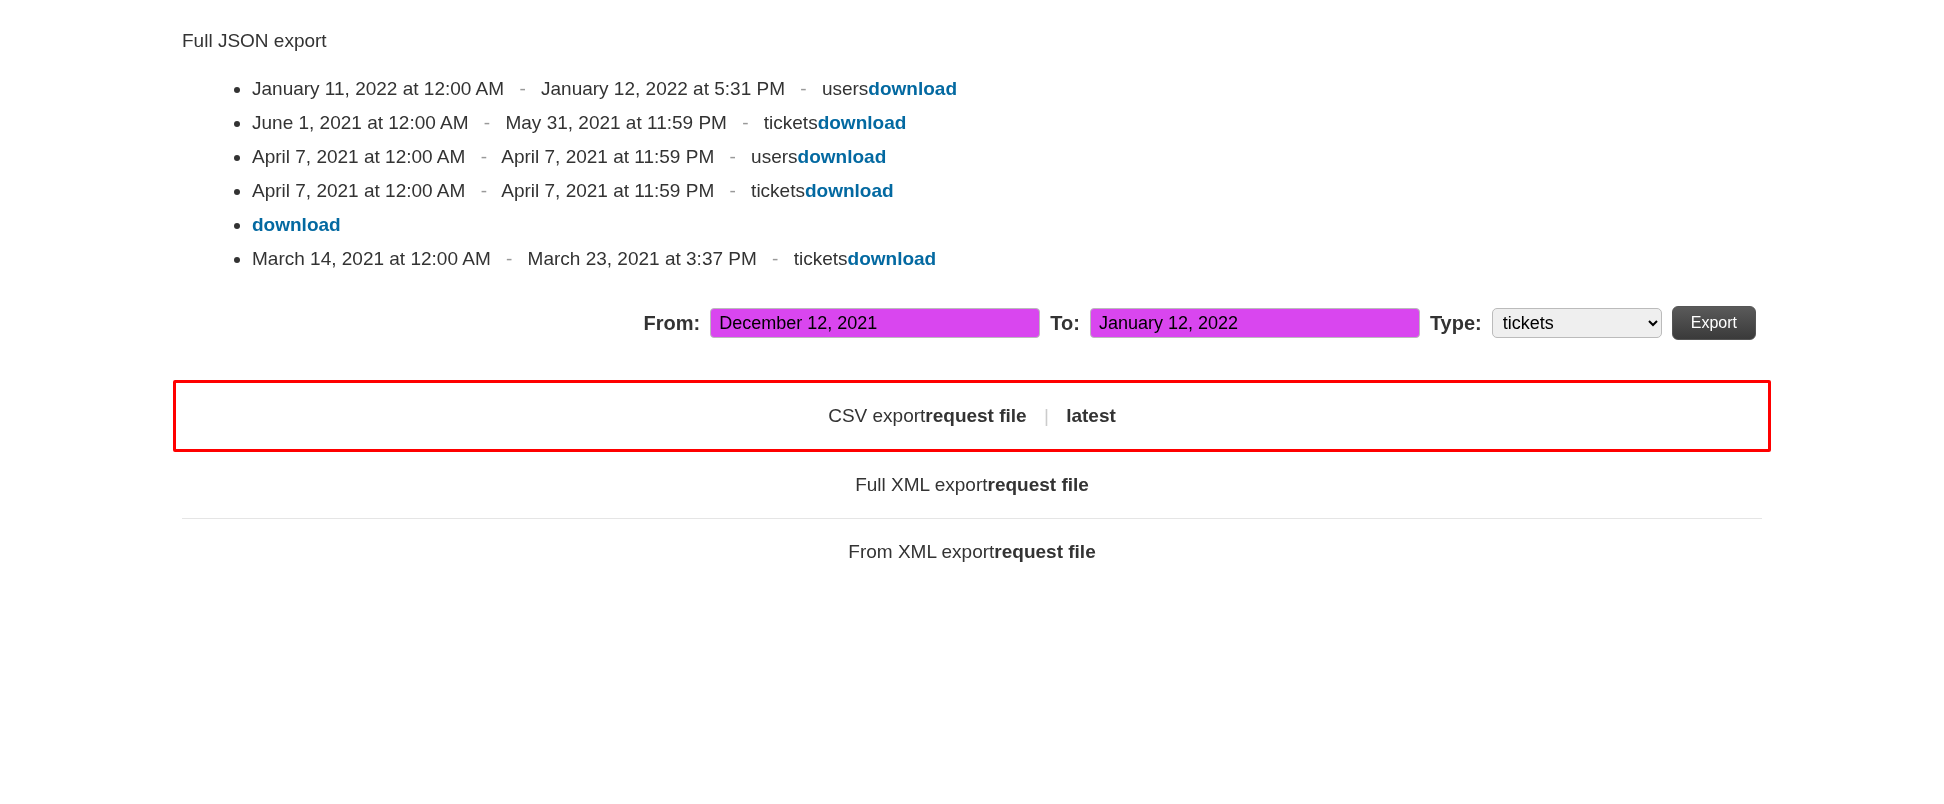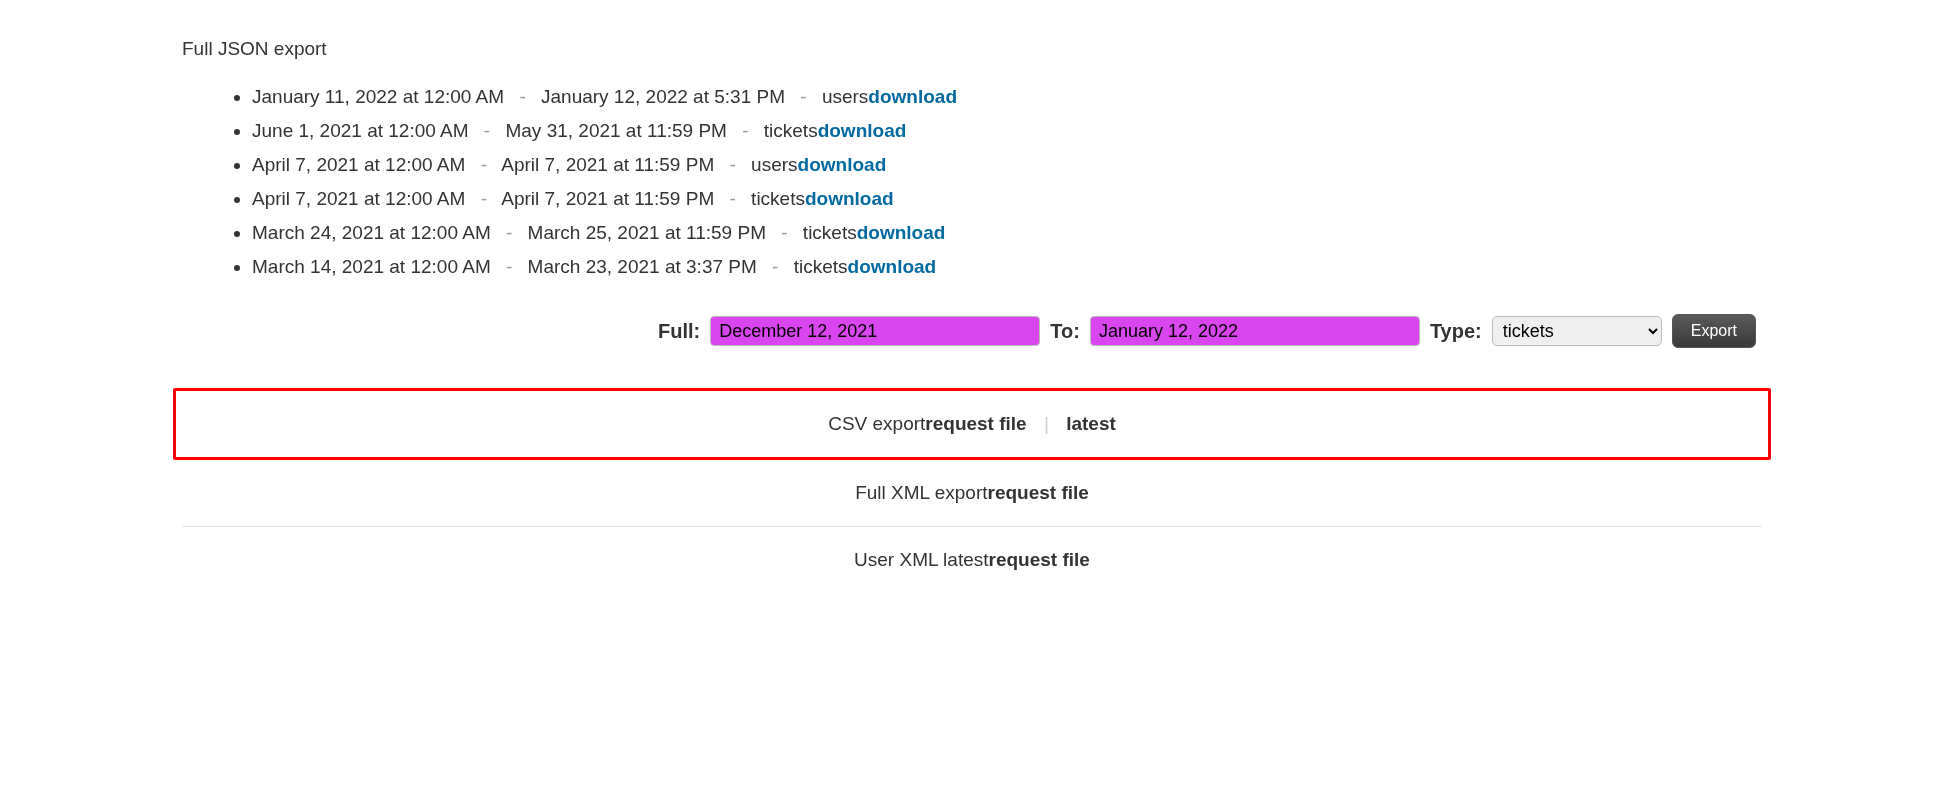--- a/index.html
+++ b/index.html
@@ -5,21 +5,21 @@
     * { box-sizing: border-box; margin: 0; padding: 0; }
     body {
       font-family: -apple-system, BlinkMacSystemFont, "Segoe UI", Helvetica, Arial, sans-serif;
       font-size: 19px;
       color: #333;
       background: #fff;
       padding: 30px 0;
     }
     .container {
       width: 1700px;
-      margin: 8px auto;
+      margin: 0 auto;
       padding: 0 60px;
     }
     .section-title {
       font-weight: 400;
       font-size: 19px;
       margin-bottom: 20px;
     }
     .export-list {
       list-style: disc;
       padding-left: 70px;
@@ -173,46 +173,39 @@
           <span class="sep">-</span>
           <span>April 7, 2021 at 11:59 PM</span>
           <span class="sep">-</span>
           <span>tickets</span>
         </span>
         <span class="download-link">download</span>
       </div>
     </li>
     <li>
       <div class="export-row">
-        <span class="export-info">
-          <span>March 24, 2021 at 12:00 AM</span>
-          <span class="sep">-</span>
-          <span>March 25, 2021 at 11:59 PM</span>
+        <span class="download-link">download</span>
+      </div>
+    </li>
+    <li>
+      <div class="export-row">
+        <span class="export-info">
+          <span>March 14, 2021 at 12:00 AM</span>
+          <span class="sep">-</span>
+          <span>March 23, 2021 at 3:37 PM</span>
           <span class="sep">-</span>
           <span>tickets</span>
         </span>
         <span class="download-link">download</span>
       </div>
     </li>
-    <li>
-      <div class="export-row">
-        <span class="export-info">
-          <span>March 14, 2021 at 12:00 AM</span>
-          <span class="sep">-</span>
-          <span>March 23, 2021 at 3:37 PM</span>
-          <span class="sep">-</span>
-          <span>tickets</span>
-        </span>
-        <span class="download-link">download</span>
-      </div>
-    </li>
   </ul>
 
   <div class="form-row">
-    <label>Full:</label>
+    <label>From:</label>
     <input type="text" class="text-input" value="December 12, 2021" style="">
     <label>To:</label>
     <input type="text" class="text-input" value="January 12, 2022" style="">
     <label>Type:</label>
     <select class="select-input">
       <option>tickets</option>
     </select>
     <button class="export-btn">Export</button>
   </div>
 
@@ -228,19 +221,19 @@
   </div>
 
   <div class="section-row">
     <span class="section-label">Full XML export</span>
     <span class="section-actions">
       <span class="action">request file</span>
     </span>
   </div>
 
   <div class="section-row last">
-    <span class="section-label">User XML latest</span>
+    <span class="section-label">From XML export</span>
     <span class="section-actions">
       <span class="action">request file</span>
     </span>
   </div>
 
 </div>
 
 </body></html>

